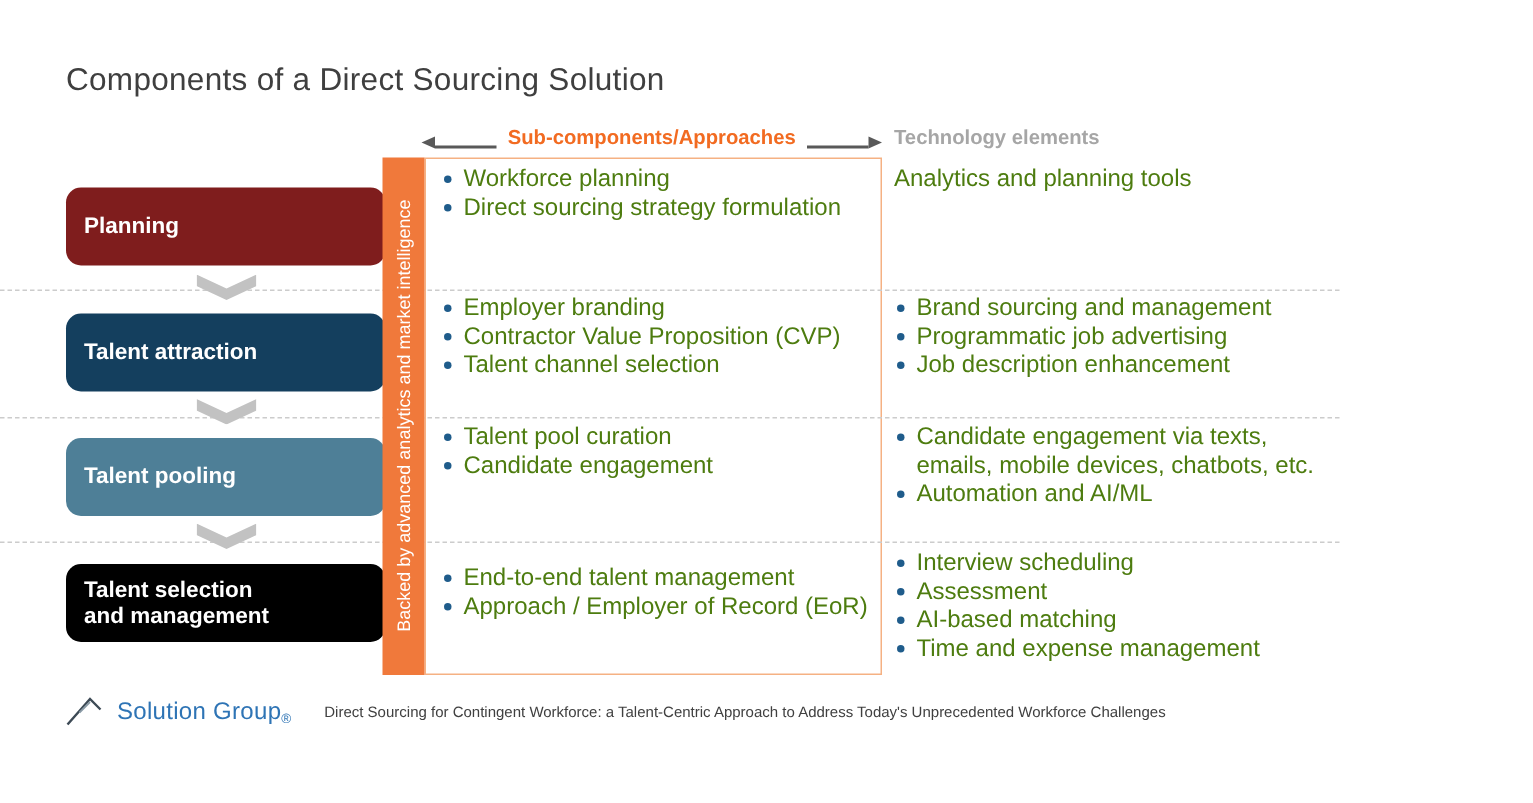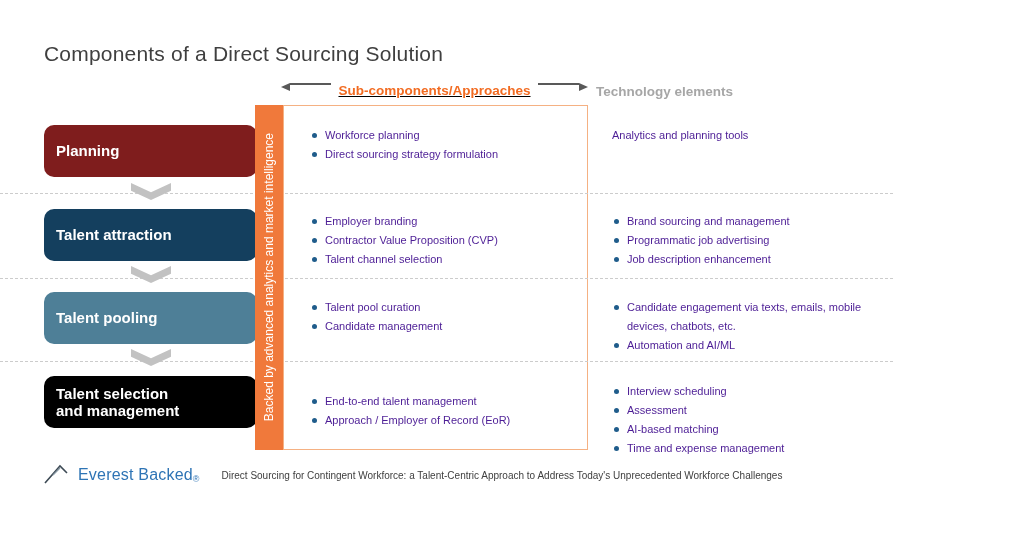--- a/index.html
+++ b/index.html
@@ -1,21 +1,21 @@
 <!DOCTYPE html>
 <html><head>
 <meta charset="utf-8">
 <style>
   html,body{margin:0;padding:0;background:#fff;font-family:"Liberation Sans",sans-serif;}
   .canvas{position:relative;width:900px;height:535px;background:#fff;overflow:hidden;}
 
   .title{position:absolute;left:44px;top:42px;margin:0;font-size:21px;font-weight:400;color:#3F3F3F;letter-spacing:.2px;}
 
   
-  .hdr-arrow{position:absolute;left:281px;top:83px;width:307px;height:16px;display:flex;align-items:flex-start;text-decoration:underline;}
+  .hdr-arrow{position:absolute;left:281px;top:83px;width:307px;height:16px;display:flex;align-items:flex-end;}
   .hdr-line{flex:1;height:0;border-top:2px solid #595959;}
   .hdr-head{width:0;height:0;border-top:4px solid transparent;border-bottom:4px solid transparent;}
   .hdr-head.left{border-right:9px solid #595959;}
   .hdr-head.right{border-left:9px solid #595959;}
   .hdr-label{padding:0 7px;font-size:13.5px;font-weight:bold;color:#F26B21;white-space:nowrap;}
   .tech-label{position:absolute;left:596px;top:84px;font-size:13.5px;font-weight:bold;color:#A6A6A6;}
 
   
   .dash{position:absolute;left:0;width:893px;height:0;border-top:1px dashed #CCCCCC;}
 
@@ -30,22 +30,22 @@
   .abar{position:absolute;left:255px;top:105px;width:28px;height:345px;background:#F0793B;
         display:flex;align-items:center;justify-content:center;}
   .vtext{writing-mode:vertical-rl;transform:rotate(180deg);white-space:nowrap;}
   .abar .vtext{color:#fff;font-size:12px;}
 
   
   .midbox{position:absolute;left:283px;top:105px;width:305px;height:345px;
           background:#fff;border:1px solid #F5B183;box-sizing:border-box;}
 
   
-  ul.blist{position:absolute;margin:16px;padding:0;list-style:none;width:292px;
-           font-size:11px;color:#4c1d95;line-height:19px;}
+  ul.blist{position:absolute;margin:0;padding:0;list-style:none;width:292px;
+           font-size:16px;color:#4d7c0f;line-height:19px;}
   ul.blist li{position:relative;padding-left:15px;}
   ul.blist li::before{content:"";position:absolute;left:2px;top:7px;width:5px;height:5px;
                       border-radius:50%;background:#1F5C8B;}
   ul.blist.no-bullet li{padding-left:0;}
   ul.blist.no-bullet li::before{display:none;}
   .sub-col{left:294px;}
   .tech-col{left:596px;}
 
   
   .vnote{position:absolute;width:16px;}
@@ -105,21 +105,21 @@
       <li>Workforce planning</li>
       <li>Direct sourcing strategy formulation</li>
     </ul>
   <ul class="blist sub-col" style="top:196px">
       <li>Employer branding</li>
       <li>Contractor Value Proposition (CVP)</li>
       <li>Talent channel selection</li>
     </ul>
   <ul class="blist sub-col" style="top:282px">
       <li>Talent pool curation</li>
-      <li>Candidate management</li>
+      <li>Candidate engagement</li>
     </ul>
   <ul class="blist sub-col" style="top:376px">
       <li>End-to-end talent management</li>
       <li>Approach / Employer of Record (EoR)</li>
     </ul>
 
   <ul class="blist tech-col no-bullet" style="top:110px">
       <li>Analytics and planning tools</li>
     </ul>
   <ul class="blist tech-col" style="top:196px">
@@ -154,18 +154,18 @@
     <span class="vline"></span>
     <span class="vhead down"></span>
     <span class="vtext">A broad-based system such as VMS/ATS</span>
   </div>
 
   <div class="footer">
     <svg class="logo-mark" width="30" height="22" viewBox="0 0 30 22">
       <polyline points="1,21 16,4 23,11" fill="none" stroke="#3D4A55" stroke-width="1.6"></polyline>
       <polyline points="9,13 16,6" fill="none" stroke="#8A9AA6" stroke-width="1.2"></polyline>
     </svg>
-    <span class="logo-text">Everest Backed</span>
+    <span class="logo-text">Solution Group</span>
       <span class="logo-reg">®</span>
     <span class="citation">Direct Sourcing for Contingent Workforce: a Talent-Centric Approach to Address Today's Unprecedented Workforce Challenges</span>
   </div>
 
 </div>
 
 </body></html>

